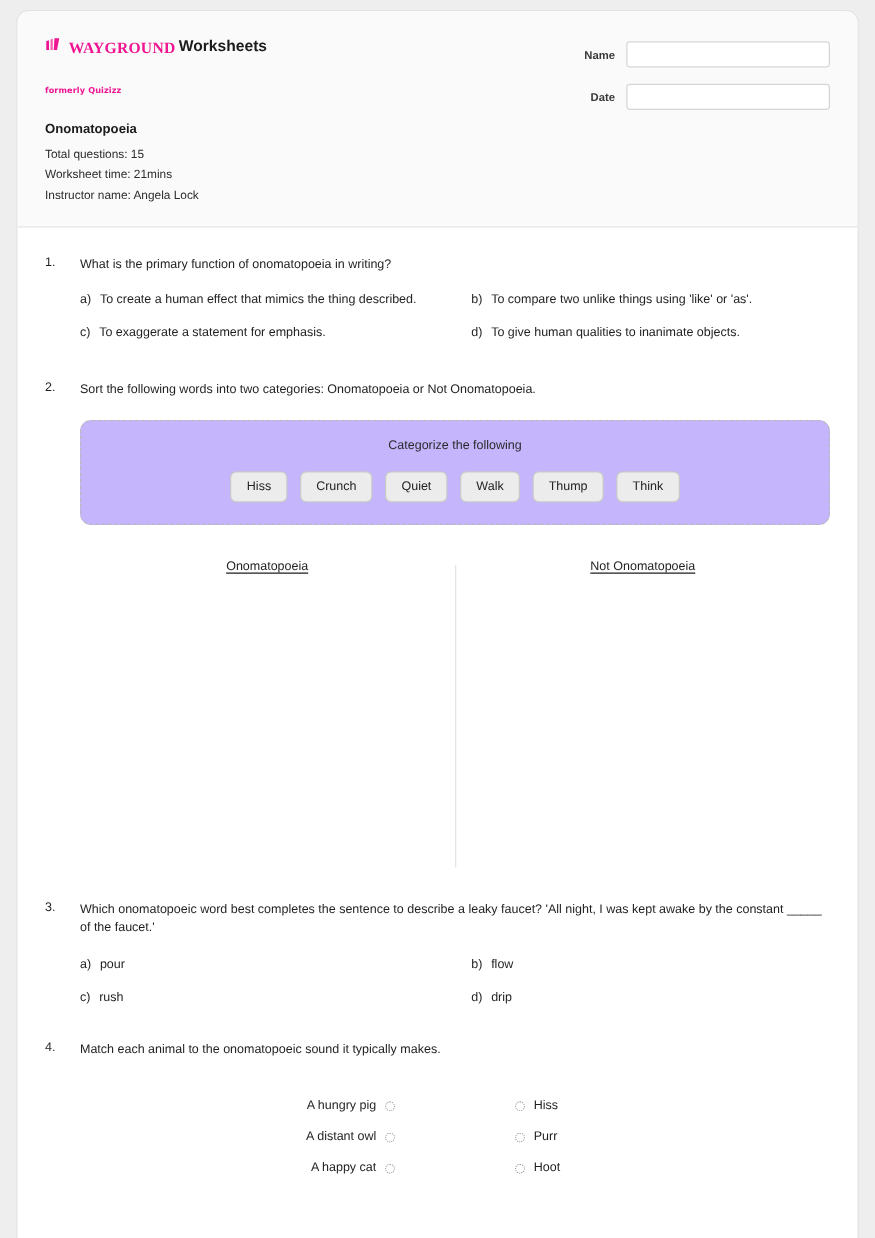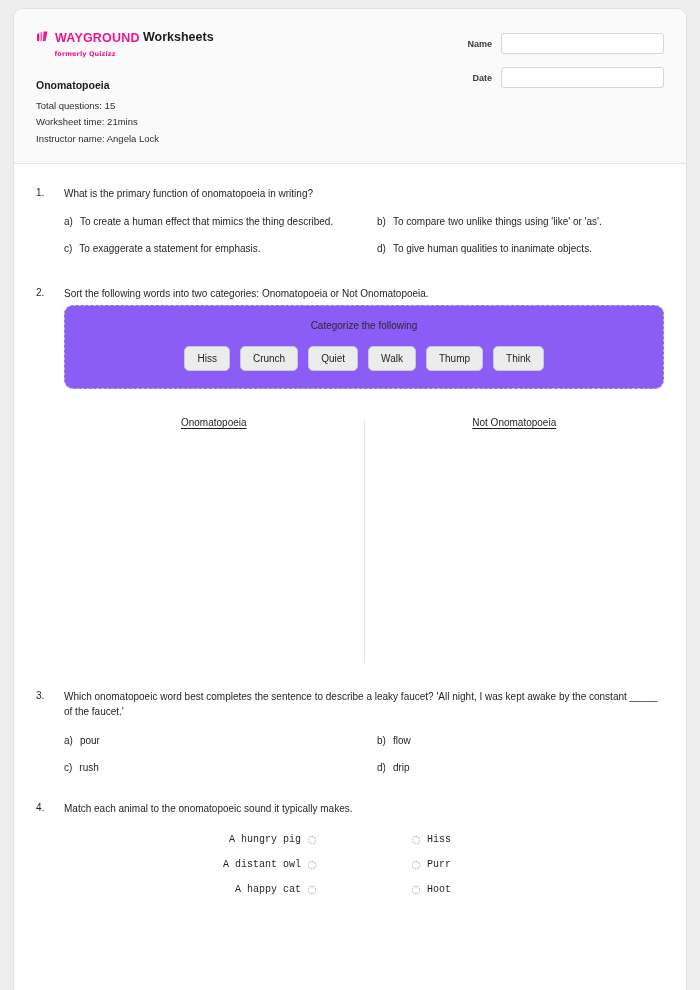--- a/index.html
+++ b/index.html
@@ -36,25 +36,25 @@
   .brand-row { display: flex; align-items: flex-start; gap: 9px; }
   .logo-block { width: 98px; }
   .logo-mark-row { display: flex; align-items: center; gap: 3px; }
   .logo-mark { display: block; }
   .logo-word {
     font-size: 12.5px;
     font-weight: 800;
     letter-spacing: 0.2px;
     color: #ef1592;
     line-height: 1;
-    font-family: Liberation Sans, sans-serif;
+    font-family: Liberation Serif, serif;
   }
   .logo-sub {
-    margin-top: 3px;
-    text-align: center;
+    margin-top: 21px;
+    text-align: left;
     font-size: 6.5px;
     font-weight: 700;
     color: #ef1592;
     letter-spacing: 0.1px;
     font-family: "DejaVu Sans", sans-serif;
   }
   .worksheets-title {
     font-size: 12.5px;
     font-weight: 700;
     color: #1b1b1b;
@@ -129,24 +129,24 @@
     display: flex;
     gap: 7px;
     font-size: 10px;
     line-height: 1.5;
     color: #1f1f1f;
   }
   .opt-key { flex: 0 0 auto; }
 
   
   .cat-box {
-    margin-top: 3px;
+    margin-top: 16px;
     border: 1px dashed #b9b9b9;
     border-radius: 9px;
-    background: #8b5cf6;
+    background: #c4b5fd;
     padding: 14px 16px 17px 16px;
     text-align: center;
   }
   .cat-title {
     font-size: 10px;
     color: #2a2a2a;
     margin-bottom: 15px;
   }
   .chips {
     display: flex;
@@ -183,22 +183,21 @@
   }
   .cat-divider {
     width: 1px;
     background: #e4e4e4;
     flex: 0 0 1px;
     margin: 6px 0 0 0;
   }
 
   
   .match {
-    margin-top: 18px;
-    font-family: Liberation Mono, monospace;
+    margin-top: 32px;
   }
   .match-row {
     display: flex;
     align-items: center;
     justify-content: center;
     margin-bottom: 14px;
   }
   .match-row:last-child { margin-bottom: 0; }
   .match-left {
     width: 196px;

